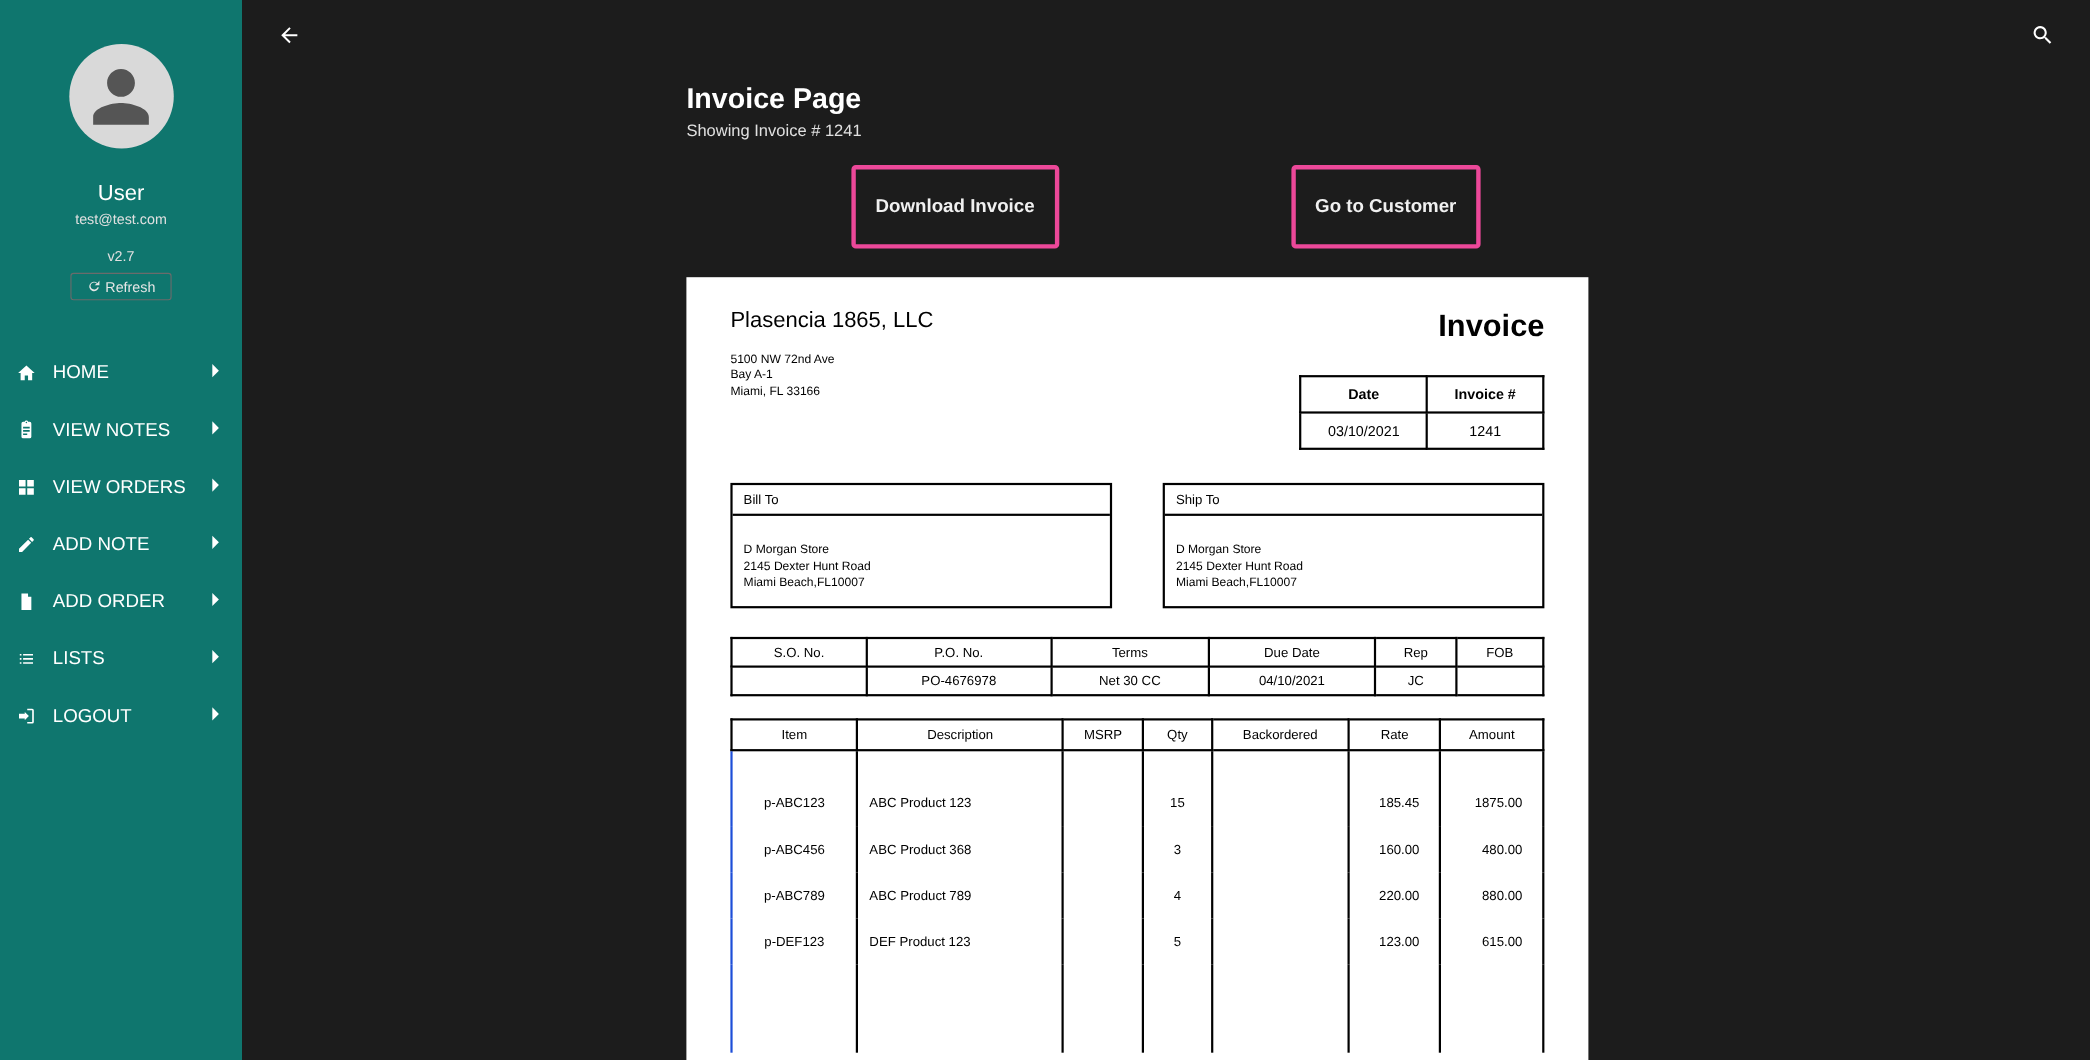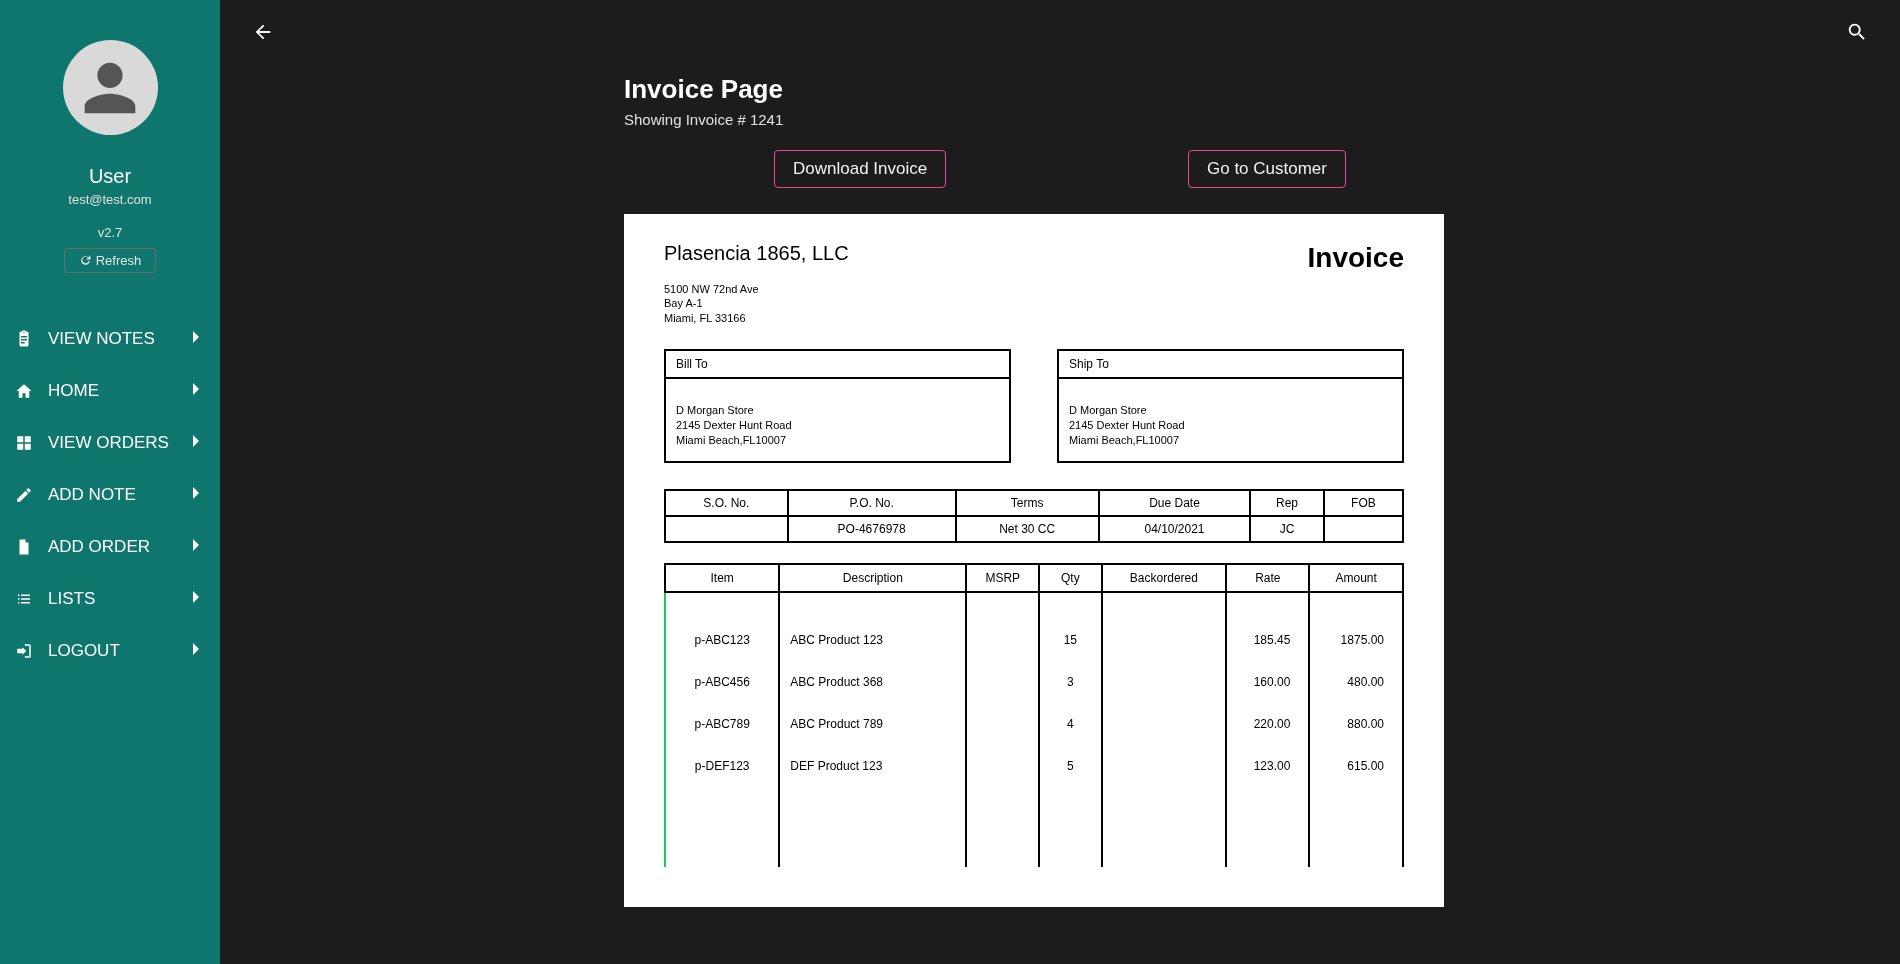--- a/index.html
+++ b/index.html
@@ -28,21 +28,21 @@
     
     .main { flex: 1; position: relative; background: #1c1c1c; height: 100%; overflow: hidden; padding: 18px 28px 0 28px; }
     .topbar { display: flex; justify-content: space-between; align-items: center; height: 30px; }
     .back-btn, .search-btn { background: transparent; border: none; cursor: pointer; padding: 4px; }
     .back-btn svg, .search-btn svg { width: 22px; height: 22px; fill: #fff; }
 
     .content { width: 872px; margin: 26px auto 0 auto; }
     .page-title { font-size: 26px; font-weight: 700; color: #fff; margin-bottom: 6px; }
     .page-subtitle { font-size: 15px; color: #e0e0e0; margin-bottom: 22px; }
     .action-row { display: flex; justify-content: space-between; margin-bottom: 26px; padding: 0 150px; }
-    .action-btn { background: transparent; border: 1px solid #ec4899; color: #f0f0f0; font-size: 17px; padding: 8px 18px; border-radius: 4px; cursor: pointer; }
+    .action-btn { background: transparent; border: 4px solid #ec4899; color: #f0f0f0; font-size: 17px; padding: 24px 18px; border-radius: 4px; cursor: pointer; font-weight: bold; }
 
     
     .doc { background: #fff; color: #000; width: 820px; padding: 28px 40px 40px 40px; font-size: 12px; }
     .doc-header { display: flex; justify-content: space-between; align-items: flex-start; margin-bottom: 8px; }
     .company-name { font-size: 20px; font-weight: 400; }
     .invoice-word { font-size: 28px; font-weight: 700; }
     .company-addr { font-size: 11px; line-height: 1.3; margin-bottom: 24px; }
 
     .date-box-wrap { display: flex; justify-content: flex-end; margin-top: -46px; margin-bottom: 30px; }
     .date-box { border-collapse: collapse; }
@@ -53,21 +53,21 @@
     .addr-block { flex: 1; border: 2px solid #000; }
     .addr-block .addr-head { border-bottom: 2px solid #000; padding: 6px 10px; font-size: 12px; font-weight: 400; }
     .addr-block .addr-body { padding: 24px 10px 14px 10px; font-size: 11px; line-height: 1.35; }
 
     table.meta, table.items { width: 100%; border-collapse: collapse; }
     table.meta th, table.meta td { border: 2px solid #000; padding: 5px 6px; text-align: center; font-size: 12px; font-weight: 400; }
     table.meta th { font-weight: 400; }
     table.meta { margin-bottom: 20px; }
 
     table.items th { border: 2px solid #000; padding: 6px 4px; font-weight: 400; font-size: 12px; text-align: center; }
-    table.items td { border-left: 2px solid #22c55e; border-right: 2px solid #000; padding: 14px 10px; font-size: 12px; }
+    table.items td { border-left: 2px solid #1d4ed8; border-right: 2px solid #000; padding: 14px 10px; font-size: 12px; }
     table.items tbody tr:first-child td { padding-top: 40px; }
     table.items td.num { text-align: center; }
     table.items td.amt { text-align: right; padding-right: 18px; }
     table.items .col-item { width: 110px; text-align: center; }
     table.items .col-desc { width: 180px; }
     table.items .col-msrp { width: 70px; }
     table.items .col-qty { width: 60px; }
     table.items .col-back { width: 120px; }
     table.items .col-rate { width: 80px; }
     table.items .col-amount { width: 90px; }
@@ -90,35 +90,35 @@
           <path d="M17.65 6.35A8 8 0 1 0 19.94 13h-2.08a6 6 0 1 1-1.41-6.24L13 10h8V2l-3.35 4.35z"></path>
         </svg>
       <span>Refresh</span>
     </button>
   </div>
 
   <nav class="nav">
     <div class="nav-item">
       <span class="nav-icon">
           <svg viewBox="0 0 24 24">
+            <path d="M12 3l10 9h-3v9h-5v-6H10v6H5v-9H2z"></path>
+          </svg>
+        </span>
+      <span class="nav-label">HOME</span>
+      <span class="chevron"><svg viewBox="0 0 8 14">
+            <path d="M1 1l6 6-6 6z"></path>
+          </svg></span>
+    </div>
+    <div class="nav-item">
+      <span class="nav-icon">
+          <svg viewBox="0 0 24 24">
             <path d="M16 2h-2a2 2 0 0 0-4 0H8a2 2 0 0 0-2 2v16a2 2 0 0 0 2 2h8a2 2 0 0 0 2-2V4a2 2 0 0 0-2-2zm-4 0a.9.9 0 1 1-.9.9A.9.9 0 0 1 12 2zM8 8h8v2H8zm0 4h8v2H8zm0 4h5v2H8z"></path>
           </svg>
         </span>
       <span class="nav-label">VIEW NOTES</span>
-      <span class="chevron"><svg viewBox="0 0 8 14">
-            <path d="M1 1l6 6-6 6z"></path>
-          </svg></span>
-    </div>
-    <div class="nav-item">
-      <span class="nav-icon">
-          <svg viewBox="0 0 24 24">
-            <path d="M12 3l10 9h-3v9h-5v-6H10v6H5v-9H2z"></path>
-          </svg>
-        </span>
-      <span class="nav-label">HOME</span>
       <span class="chevron"><svg viewBox="0 0 8 14">
             <path d="M1 1l6 6-6 6z"></path>
           </svg></span>
     </div>
     <div class="nav-item">
       <span class="nav-icon">
           <svg viewBox="0 0 24 24">
             <path d="M3 3h8v8H3zm10 0h8v8h-8zM3 13h8v8H3zm10 0h8v8h-8z"></path>
           </svg>
         </span>
@@ -201,20 +201,34 @@
       <div class="doc-header">
         <div class="company-name">Plasencia 1865, LLC</div>
         <div class="invoice-word">Invoice</div>
       </div>
       <div class="company-addr">
         <div>5100 NW 72nd Ave</div>
         <div>Bay A-1</div>
         <div>Miami, FL 33166</div>
       </div>
 
+      <div class="date-box-wrap">
+        <table class="date-box">
+          <tbody>
+              <tr>
+            <th>Date</th>
+            <th>Invoice #</th>
+          </tr>
+          <tr>
+            <td>03/10/2021</td>
+            <td>1241</td>
+          </tr>
+        </tbody>
+          </table>
+      </div>
 
       <div class="addr-row">
         <div class="addr-block">
           <div class="addr-head">Bill To</div>
           <div class="addr-body">
             <div>D Morgan Store</div>
             <div>2145 Dexter Hunt Road</div>
             <div>Miami Beach,FL10007</div>
           </div>
         </div>

